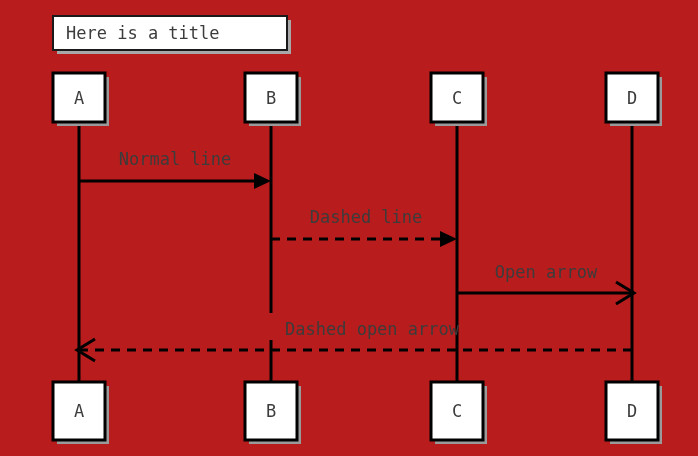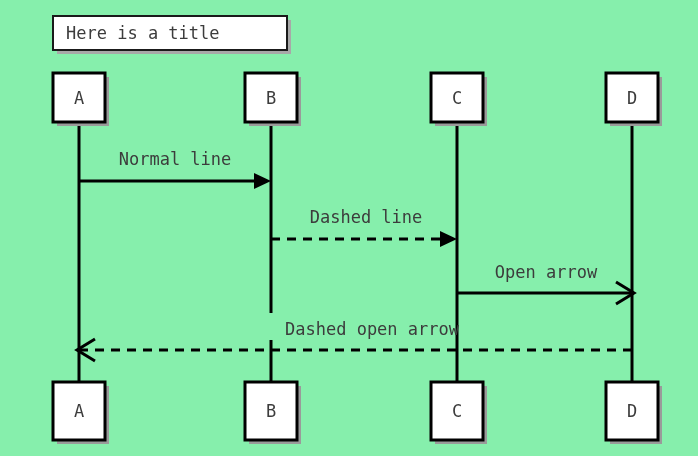--- a/index.html
+++ b/index.html
@@ -7,21 +7,21 @@
     padding: 0;
     background: #ffffff;
   }
   body {
     font-family: "DejaVu Sans Mono", "Liberation Mono", monospace;
   }
   #diagram-root {
     position: relative;
     width: 698px;
     height: 456px;
-    background: #86efac;
+    background: #b91c1c;
     overflow: hidden;
   }
   #diagram-svg {
     position: absolute;
     top: 0;
     left: 0;
     width: 698px;
     height: 456px;
     display: block;
   }

